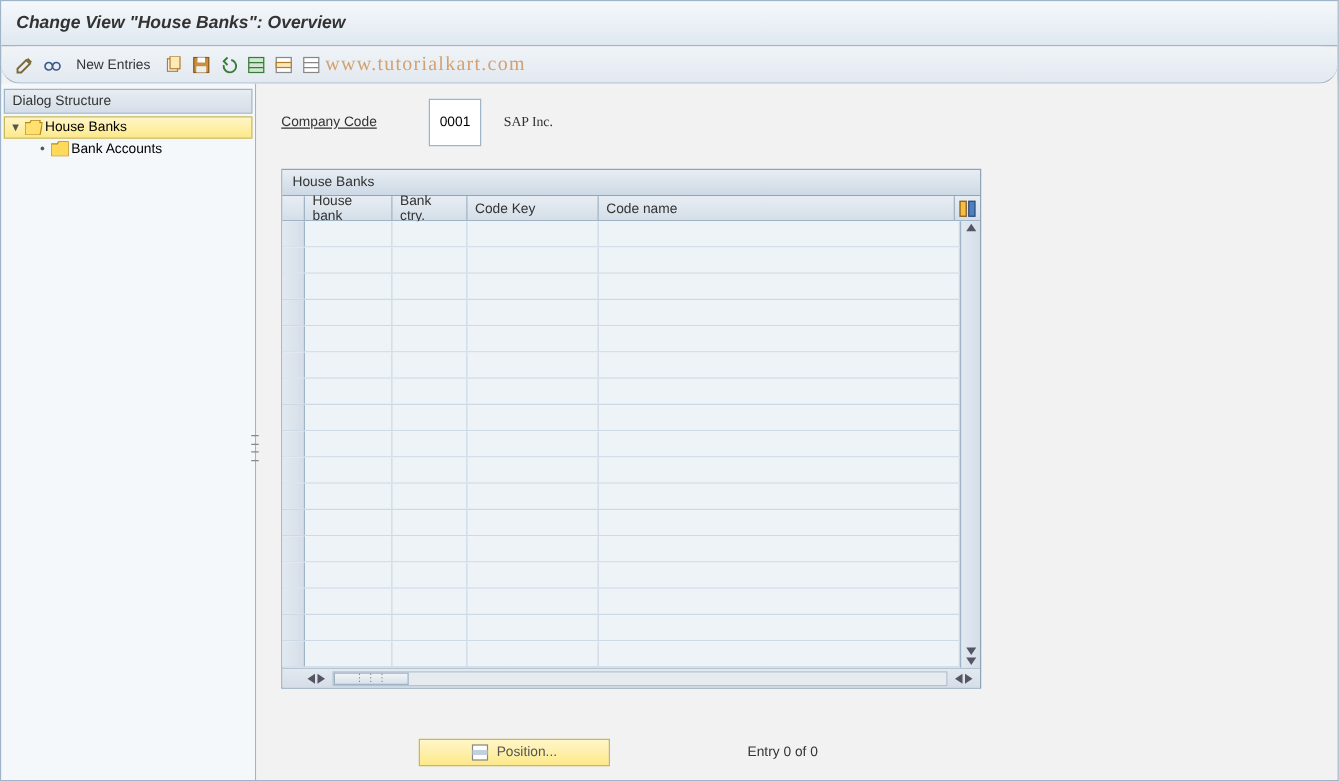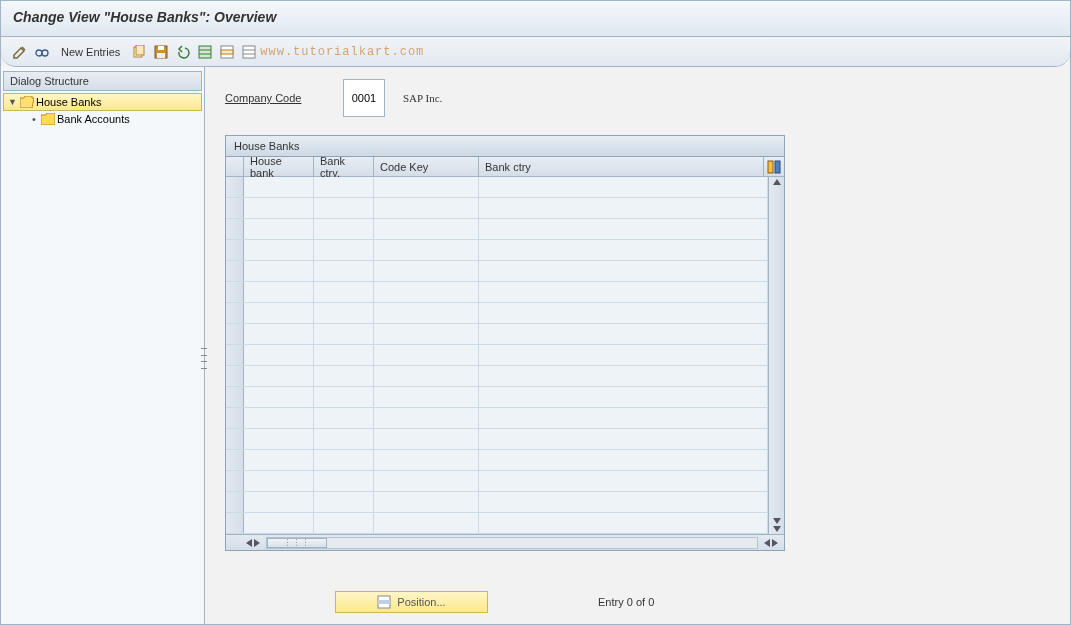--- a/index.html
+++ b/index.html
@@ -4,21 +4,21 @@
   <style>
     * { box-sizing: border-box; margin: 0; padding: 0; font-family: Arial, sans-serif; font-size: 11px; }
     body { width: 1071px; height: 625px; background: #f2f2f2; border: 1px solid #a0b4c8; overflow: hidden; }
     
     .title-bar { height: 36px; background: linear-gradient(#f5f8fb, #dfe8f0); border-bottom: 1px solid #a0b4c8; padding: 8px 12px; }
     .title-bar h1 { font-size: 14px; font-style: italic; font-weight: bold; color: #333; }
     
     .toolbar { height: 30px; background: linear-gradient(#f0f4f8, #e2e9f0); border-bottom: 1px solid #a0b4c8; padding: 4px 10px; display: flex; align-items: center; gap: 4px; border-radius: 15px; }
     .tb-icon { width: 18px; height: 18px; display: inline-flex; align-items: center; justify-content: center; cursor: pointer; }
     .tb-text-btn { padding: 2px 6px; cursor: pointer; color: #333; }
-    .watermark { font-family: Liberation Mono, monospace; font-size: 12px; color: #cc8844; letter-spacing: 1px; margin-left: -2px; opacity: 0.75; }
+    .watermark { font-family: Liberation Serif, serif; font-size: 16px; color: #cc8844; letter-spacing: 1px; margin-left: -2px; opacity: 0.75; }
     
     .main { display: flex; height: calc(100% - 66px); }
     
     .sidebar { width: 204px; background: #f5f8fa; border-right: 1px solid #a0b4c8; padding: 4px 2px; }
     .sidebar-header { background: linear-gradient(#e7edf3, #d5dee8); border: 1px solid #a0b4c8; padding: 3px 6px; font-size: 11px; color: #333; }
     .tree { padding: 2px 0; }
     .tree-node { padding: 2px 4px; display: flex; align-items: center; gap: 2px; cursor: pointer; }
     .tree-node.selected { background: linear-gradient(#fff6c8, #fde98a); border: 1px solid #c9b85a; }
     .tree-node.child { padding-left: 26px; }
     .tree-arrow { width: 10px; font-size: 9px; color: #555; }
@@ -177,21 +177,21 @@
       <span class="field-desc">SAP Inc.</span>
     </div>
 
     <div class="table-container">
       <div class="table-title">House Banks</div>
       <div class="table-header-row">
         <div class="th th-sel"></div>
         <div class="th th-hb">House bank</div>
         <div class="th th-bc">Bank ctry.</div>
         <div class="th th-bk">Code Key</div>
-        <div class="th th-bn">Bank ctry</div>
+        <div class="th th-bn">Code name</div>
         <div class="th-config">
           <svg width="14" height="14" viewBox="0 0 14 14">
               <rect x="1" y="1" width="5" height="12" fill="#f5c040" stroke="#8a5a1a"></rect>
               <rect x="8" y="1" width="5" height="12" fill="#5080c0" stroke="#2a4a7a"></rect>
             </svg>
         </div>
       </div>
       <div class="table-body">
         <div class="table-rows">
           <div class="data-row">

